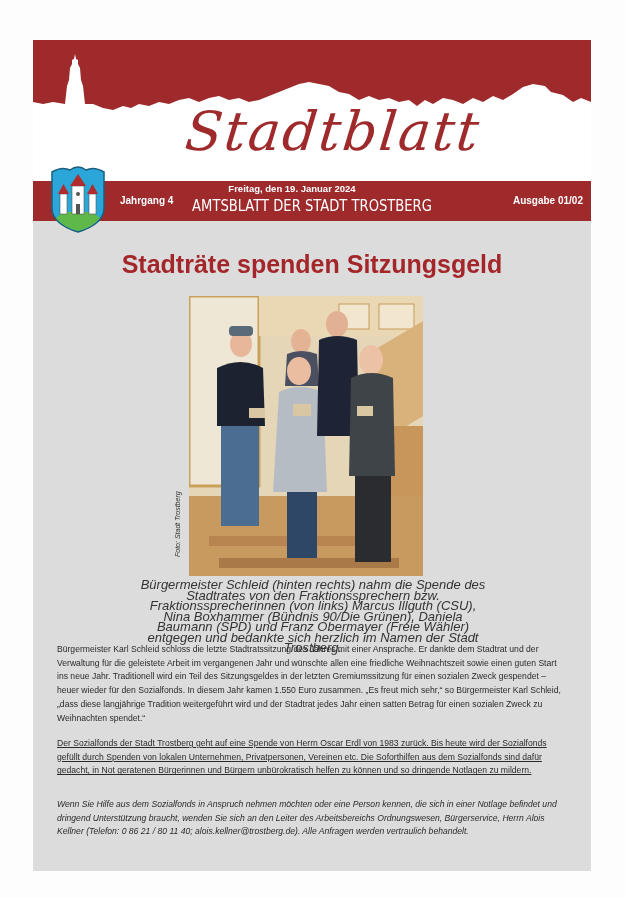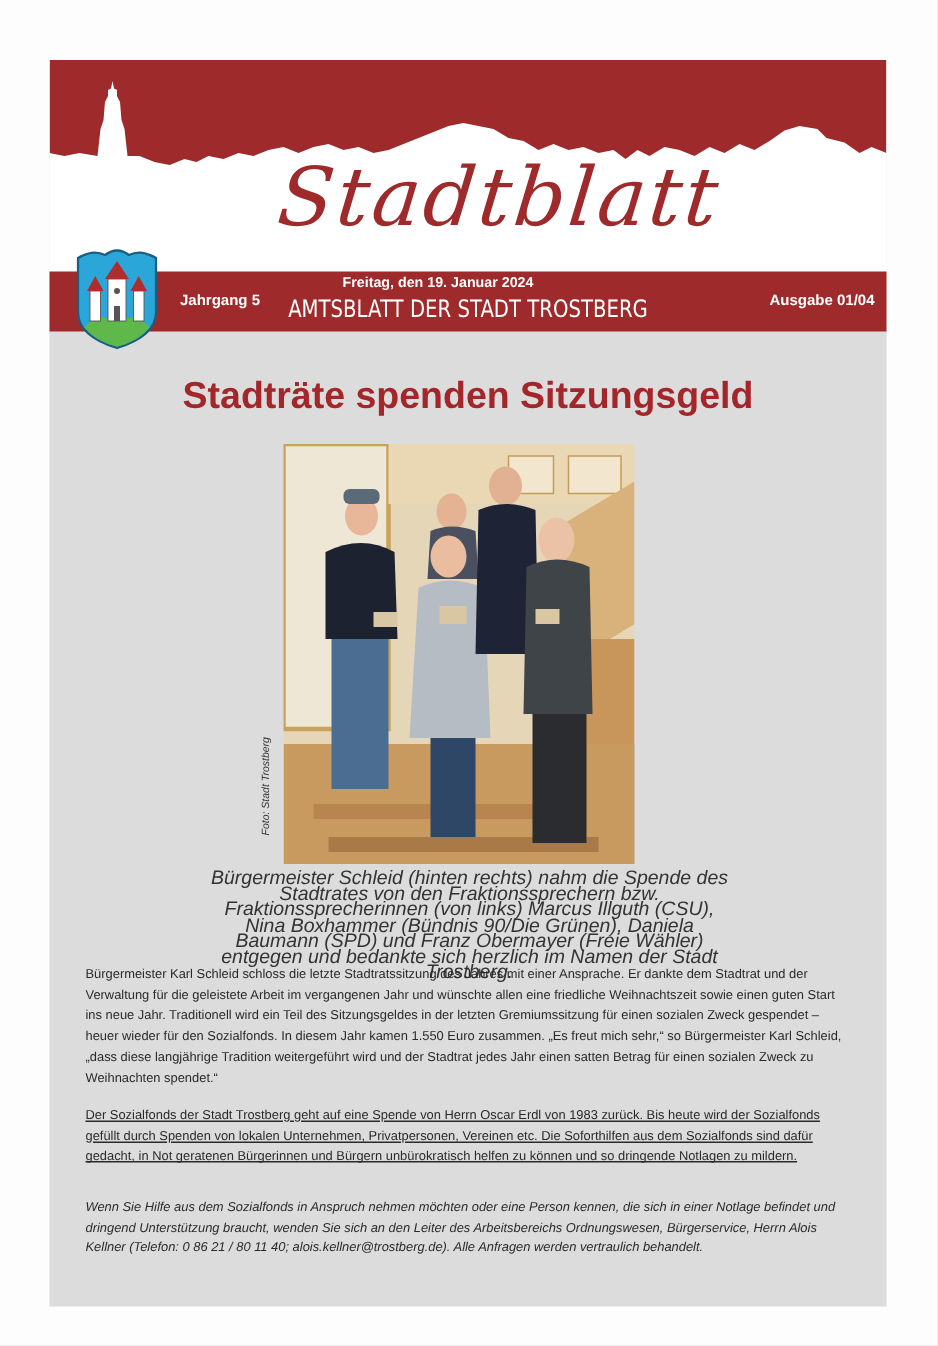--- a/index.html
+++ b/index.html
@@ -57,24 +57,24 @@
 
   <div class="masthead">
     <svg class="sky" width="558" height="180" viewBox="0 0 558 180">
       <rect x="0" y="0" width="558" height="180" fill="#ffffff"></rect>
       <path fill="#9e2a2b" d="M0,0 H558 V62 L548,58 L540,62 L530,55 L518,52 L512,46 L500,44 L490,47 L480,54 L470,60 L460,56 L450,62 L440,58 L430,64 L420,60 L410,58 L400,64 L392,60 L384,66 L376,60 L366,62 L356,58 L346,60 L336,56 L326,60 L316,54 L306,52 L296,46 L286,44 L276,42 L266,44 L256,48 L246,52 L236,56 L226,60 L216,62 L206,58 L196,60 L186,56 L176,58 L166,62 L156,58 L146,60 L136,64 L126,62 L116,66 L106,64 L98,68 L90,66 L80,70 L70,68 L60,64 L52,64 L50,46 L48,40 L47,28 L45,24 L45,20 L43,19 L42,14 L41,19 L39,20 L39,24 L37,28 L36,40 L34,46 L32,64 L20,62 L10,64 L0,62 Z"></path>
     </svg>
     <div class="title-script">Stadtblatt</div>
   </div>
 
   <div class="redbar">
-    <span class="jahrgang">Jahrgang 5</span>
+    <span class="jahrgang">Jahrgang 4</span>
     <div class="datum">Freitag, den 19. Januar 2024</div>
     <div class="amtsblatt">AMTSBLATT DER STADT TROSTBERG</div>
-    <span class="ausgabe">Ausgabe 01/04</span>
+    <span class="ausgabe">Ausgabe 01/02</span>
   </div>
 
   <svg class="crest" viewBox="0 0 60 72">
     <path d="M4,10 Q14,4 22,8 Q30,2 38,8 Q46,4 56,10 L56,46 Q56,62 30,70 Q4,62 4,46 Z" fill="#2aa7d8" stroke="#1a5f80" stroke-width="1.5"></path>
     <path d="M8,56 Q18,46 30,52 Q42,46 52,56 Q44,66 30,69 Q16,66 8,56 Z" fill="#5fb84a"></path>
     <rect x="24" y="24" width="12" height="28" fill="#ffffff" stroke="#555" stroke-width="0.6"></rect>
     <path d="M22,24 L30,12 L38,24 Z" fill="#b12d2d"></path>
     <rect x="12" y="32" width="7" height="20" fill="#ffffff" stroke="#555" stroke-width="0.6"></rect>
     <path d="M10,32 L15.5,22 L21,32 Z" fill="#b12d2d"></path>
     <rect x="41" y="32" width="7" height="20" fill="#ffffff" stroke="#555" stroke-width="0.6"></rect>

